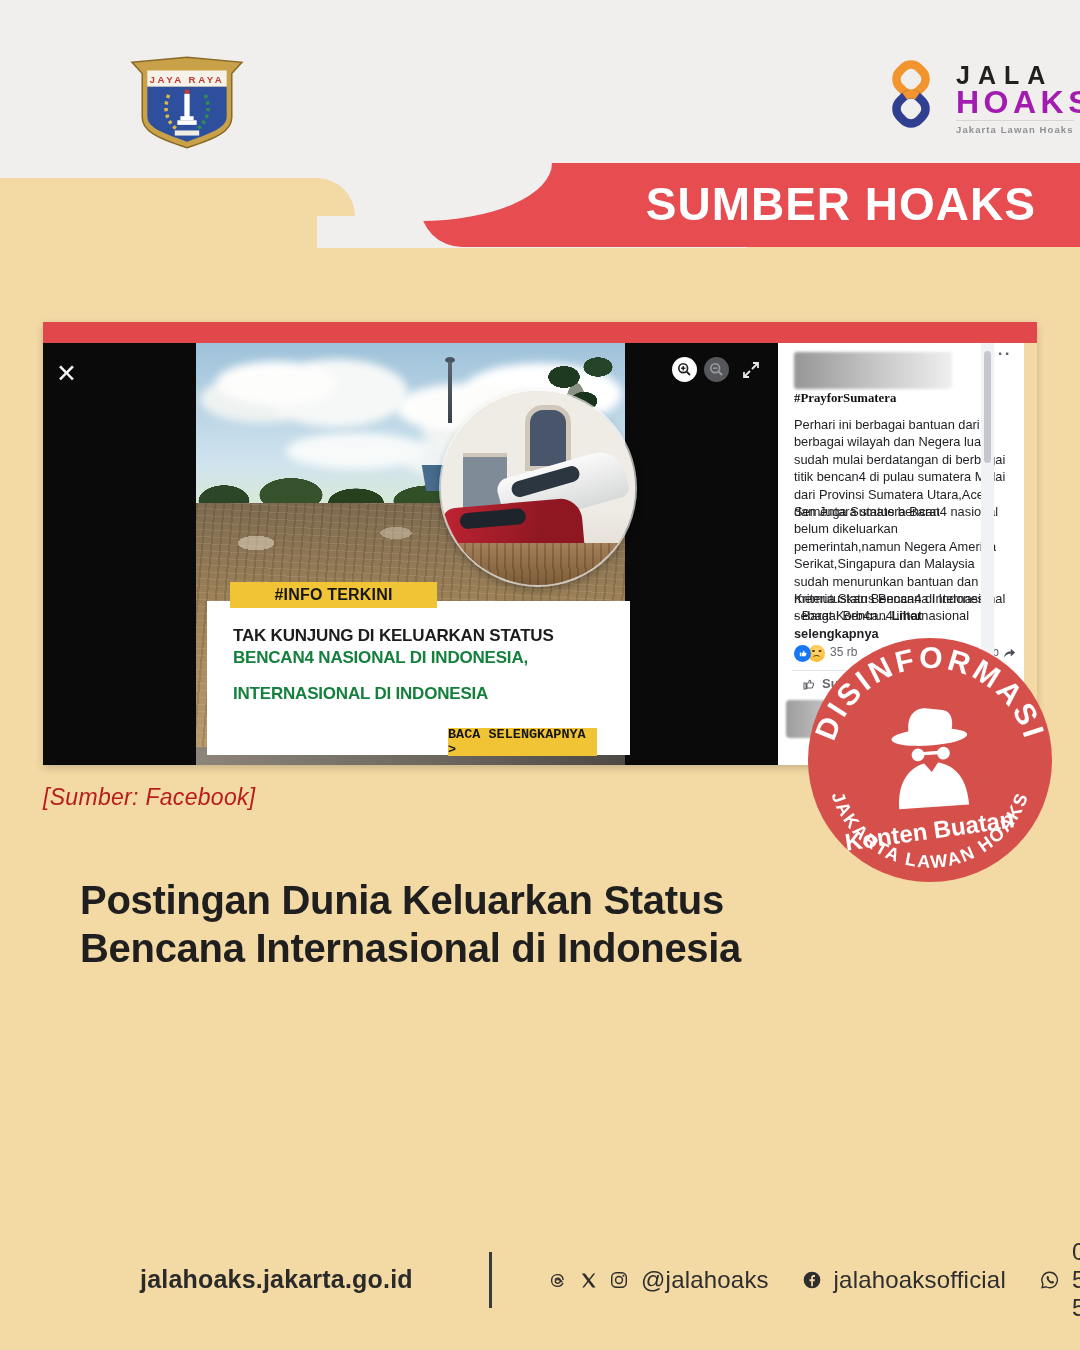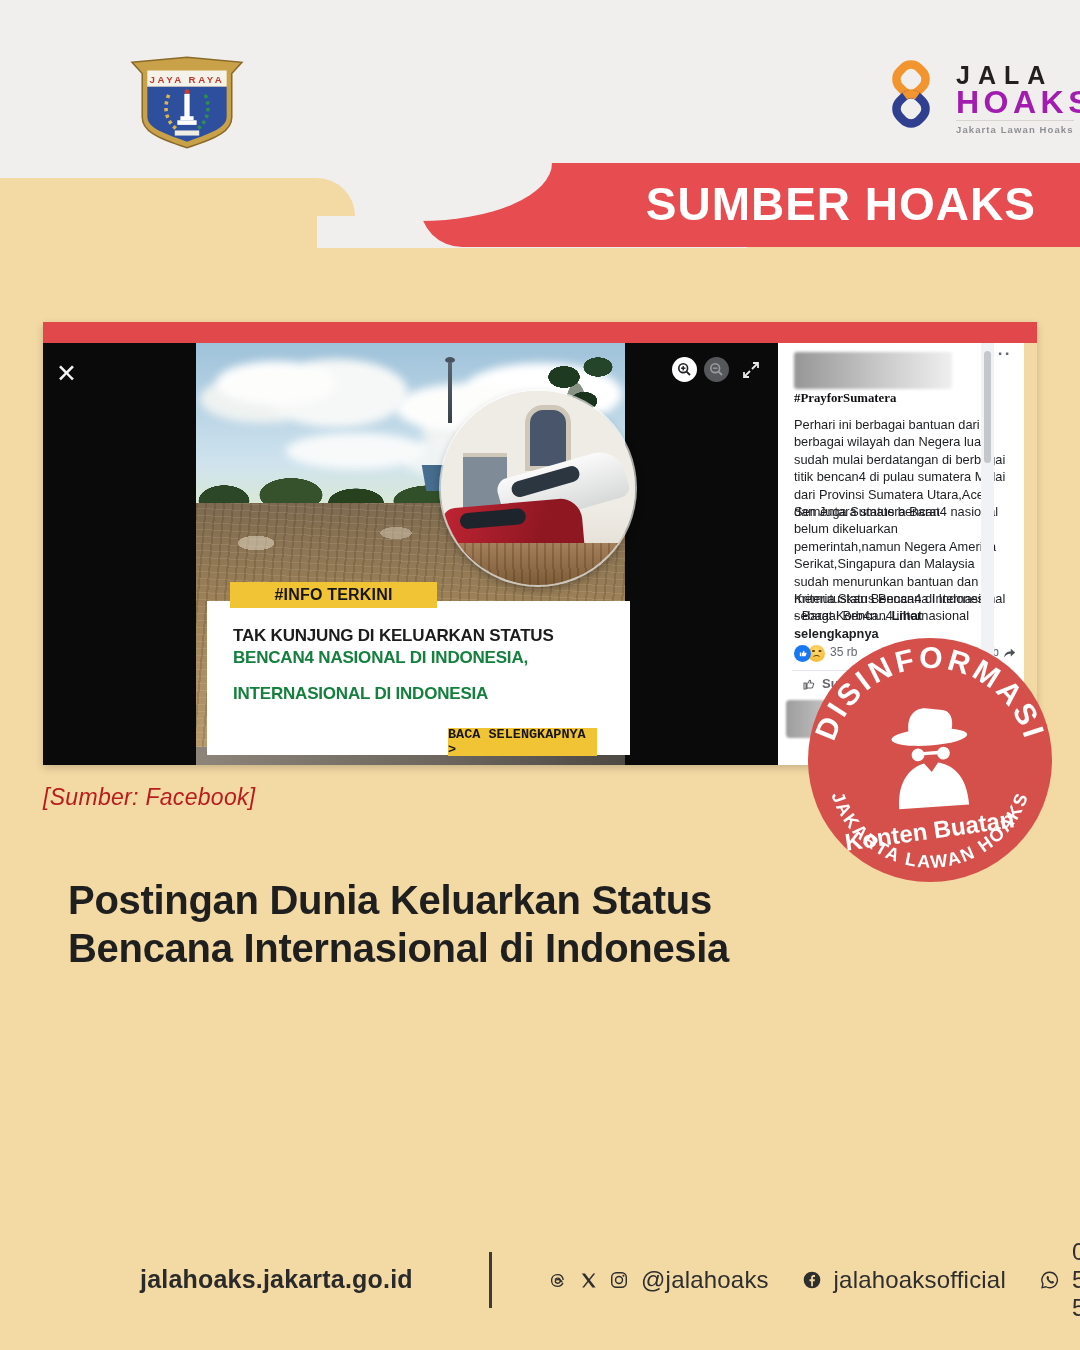--- a/index.html
+++ b/index.html
@@ -134,21 +134,21 @@
   .cblur{position:absolute;left:8px;top:357px;width:104px;height:38px;border-radius:4px;filter:blur(1.2px);
      background:linear-gradient(90deg,#9d9d9d,#d6d6d6 60%,#f1f1f1);}
   .scroll{position:absolute;left:938px;top:21px;width:13px;height:422px;background:#f0f2f5;}
   .thumb{position:absolute;left:3px;top:8px;width:7px;height:112px;border-radius:4px;background:#c4c7cc;cursor:grab;}
 
   
   .stamp{position:absolute;left:805px;top:635px;width:250px;height:250px;z-index:6;}
 
   
   .caption{position:absolute;left:43px;top:784px;font-style:italic;font-size:23px;color:#b91c1c;letter-spacing:.3px;}
-  .title{position:absolute;left:68px;top:876px;font-size:40px;line-height:48px;font-weight:700;color:#1f1f1f;letter-spacing:-.3px;}
+  .title{position:absolute;left:80px;top:876px;font-size:40px;line-height:48px;font-weight:700;color:#1f1f1f;letter-spacing:-.3px;}
   .body-text{position:absolute;left:80px;top:995px;width:668px;font-size:26.5px;line-height:38.5px;
      color:#3a352e;text-align:justify;}
 
   
   .site{position:absolute;left:140px;top:1265px;font-size:25px;font-weight:700;color:#2a2a2a;letter-spacing:.2px;}
   .fdiv{position:absolute;left:489px;top:1252px;width:2.5px;height:56px;background:#3b3b3b;}
   .socials{position:absolute;left:548px;top:1256px;height:48px;display:flex;align-items:center;gap:13px;color:#2e2e2e;}
   .socials .txt{font-size:24px;letter-spacing:.2px;}
   .sp{width:12px;}
 </style>

